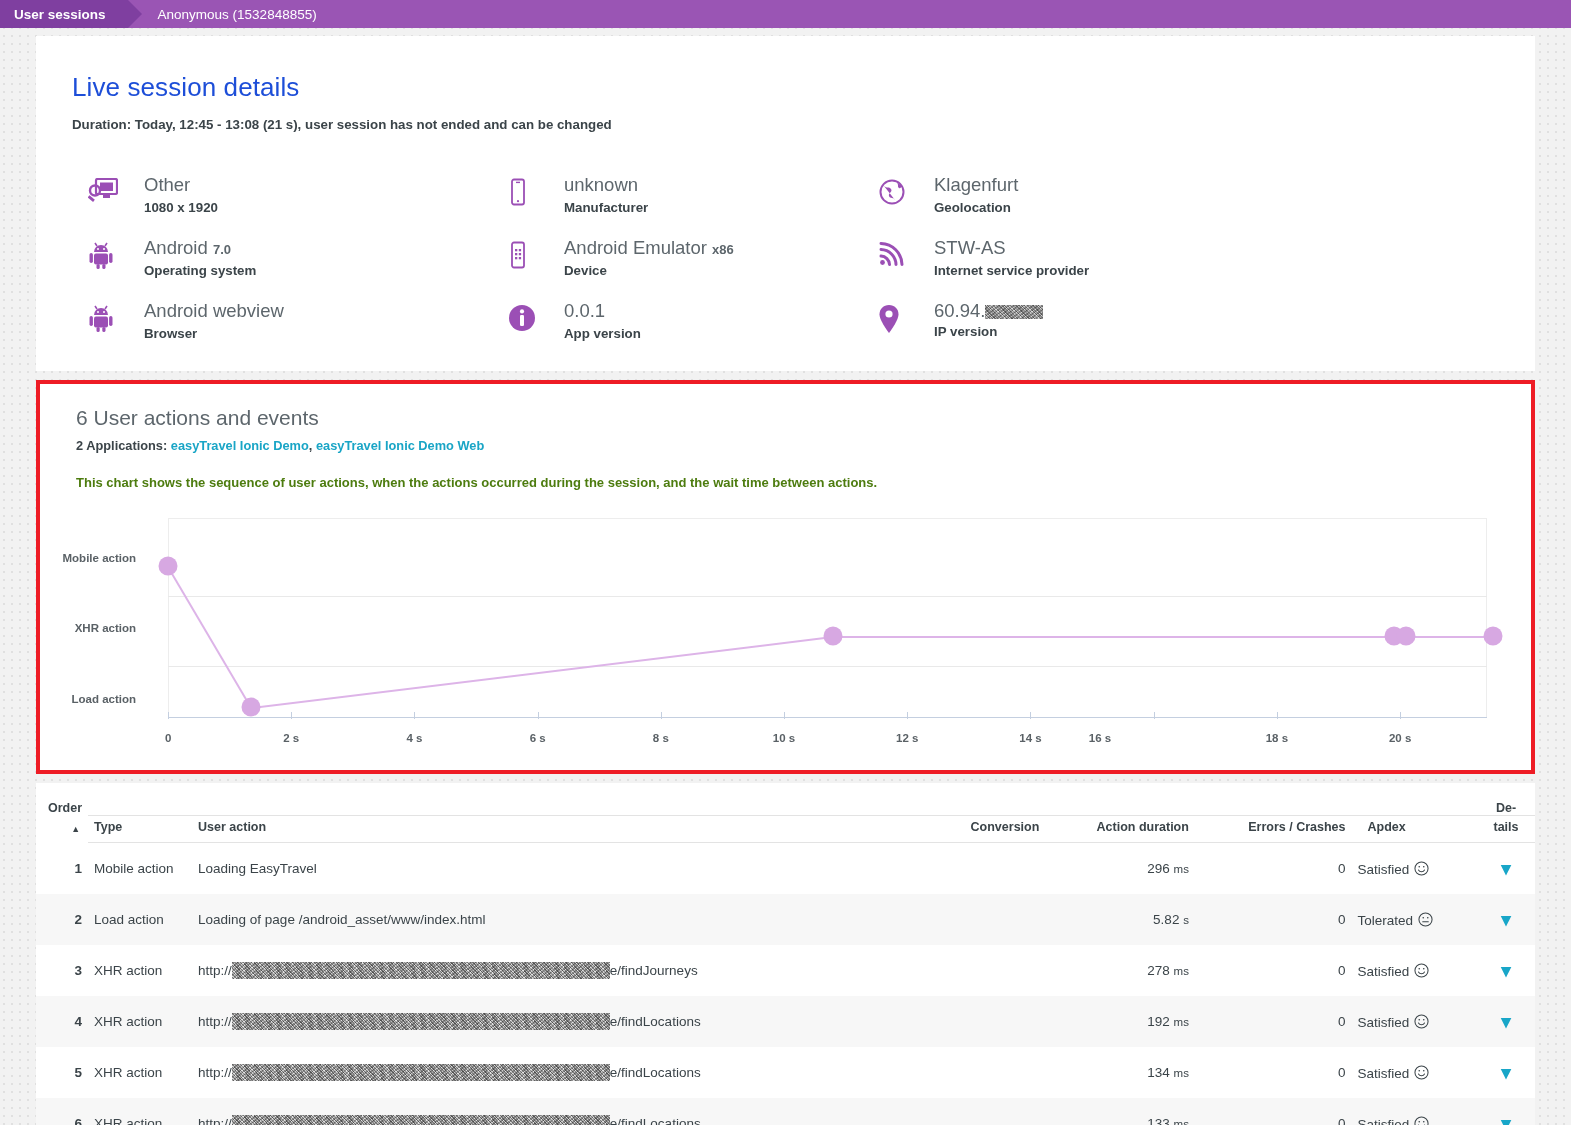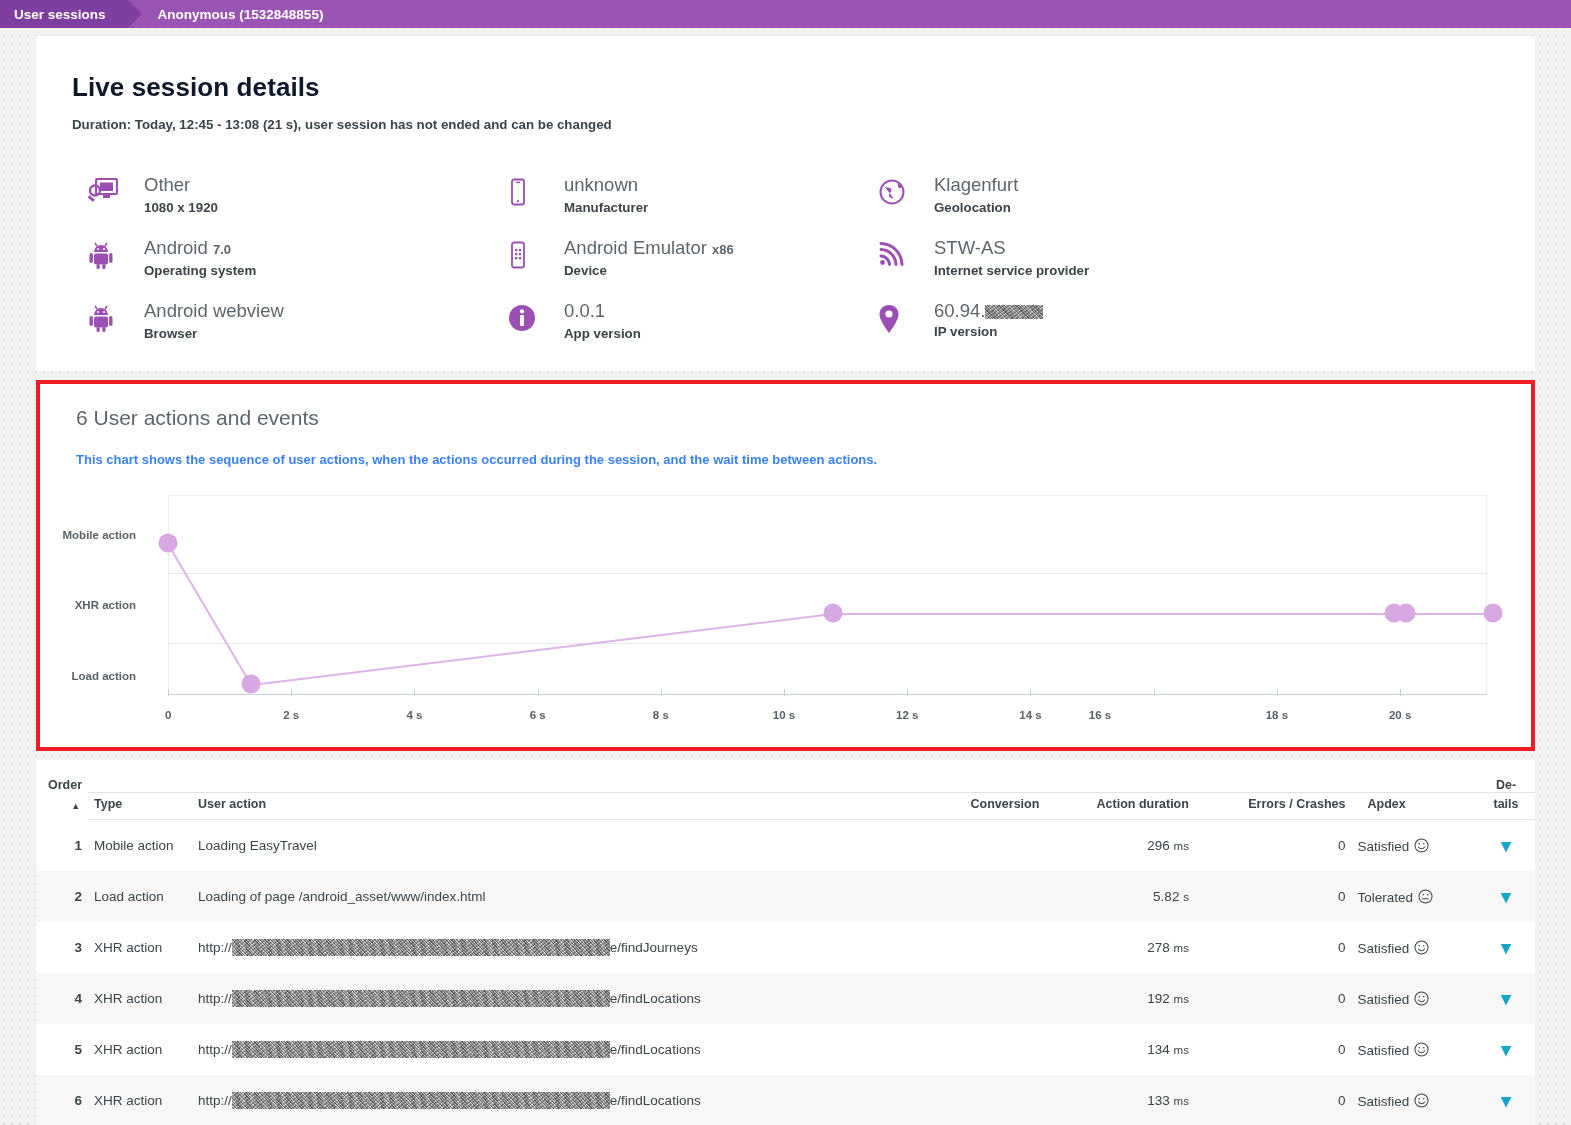--- a/index.html
+++ b/index.html
@@ -37,38 +37,38 @@
   }
   .crumb-arrow {
     width: 18px;
     position: relative;
     flex: 0 0 18px;
   }
   .crumb-arrow svg { display: block; }
   .crumb-second {
     color: #ffffff;
     font-size: 13.5px;
-    font-weight: bold;
+    font-weight: normal;
     display: flex;
     align-items: center;
     padding: 0 14px 0 12px;
   }
 
   
   .panel {
     background: #ffffff;
     margin: 9px 36px 0 36px;
     position: relative;
   }
   .panel-top { margin-top: 8px; padding: 24px 0 30px 0; }
 
   .page-title {
     font-size: 26px;
-    color: #0f172a;
-    font-weight: bold;
+    color: #1d4ed8;
+    font-weight: normal;
     margin: 12px 0 0 36px;
     letter-spacing: .1px;
   }
   .duration {
     font-size: 13.3px;
     color: #3b4449;
     font-weight: bold;
     margin: 14px 0 0 36px;
   }
 
@@ -128,21 +128,21 @@
     font-weight: bold;
     margin: 8px 0 0 36px;
   }
   .apps-line a {
     color: #19a5c6;
     text-decoration: none;
     font-weight: bold;
   }
   .chart-desc {
     font-size: 13px;
-    color: #3b82f6;
+    color: #4d7c0f;
     font-weight: bold;
     margin: 22px 0 0 36px;
   }
 
   
   .chart-wrap {
     position: relative;
     margin: 20px 0 0 0;
     height: 250px;
   }
@@ -400,20 +400,23 @@
         <span class="dev-val"><span>60.94.</span><span class="redact" style="width:58px"></span></span>
         <div class="dev-lbl">IP version</div>
       </span>
     </div>
 
   </div>
 </div>
 
 <div class="panel panel-actions">
   <h2 class="sec-title">6 User actions and events</h2>
+  <div class="apps-line">
+    <span>2 Applications: </span><a href="#">easyTravel Ionic Demo</a><span>, </span><a href="#">easyTravel Ionic Demo Web</a>
+  </div>
   <div class="chart-desc">This chart shows the sequence of user actions, when the actions occurred during the session, and the wait time between actions.</div>
 
   <div class="chart-wrap">
     <div class="ylabels">
       <div class="ylabel" style="top:48px">Mobile action</div>
       <div class="ylabel" style="top:118px">XHR action</div>
       <div class="ylabel" style="top:189px">Load action</div>
     </div>
     <div class="plot">
       <div class="plot-border"></div>

